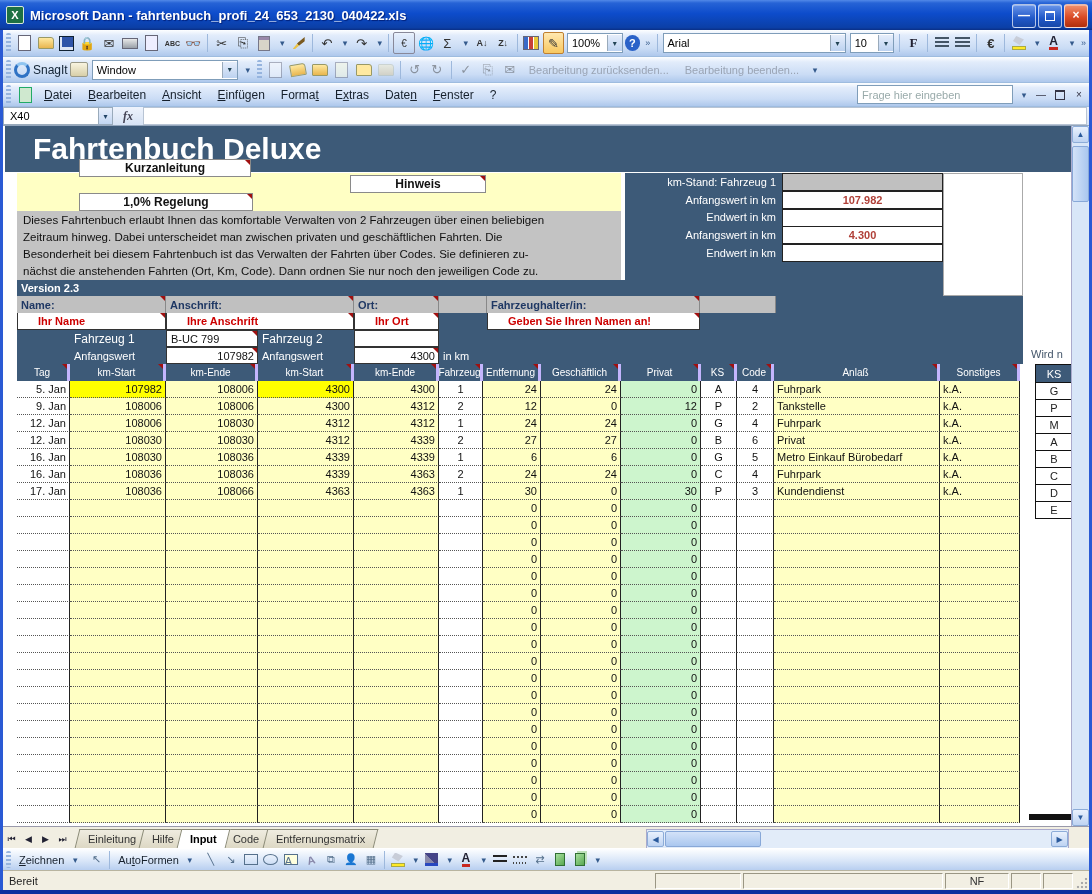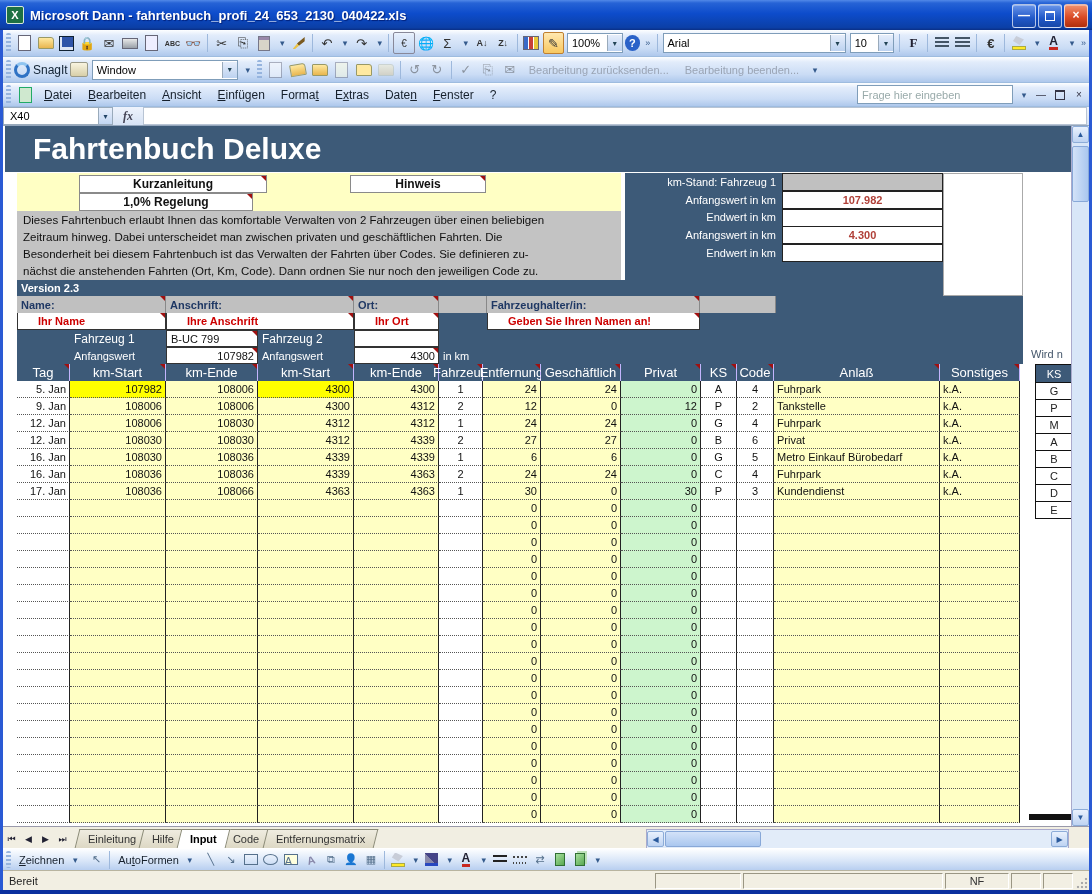--- a/index.html
+++ b/index.html
@@ -84,21 +84,21 @@
   .formrow{left:14px;height:17px;display:flex;}
   .fcell{box-sizing:border-box;position:relative;font-size:11px;display:flex;align-items:center;}
   .fgray{background:#c0c0c0;color:#1f3864;font-weight:bold;padding-left:4px;border-right:1px solid #888;}
   .fwhite{background:#fff;color:#cc0000;font-weight:bold;padding-left:20px;border:1px solid #333;border-top:none;}
   .fdark{background:#3d5a78;}
   .fdark-label{background:#3d5a78;color:#fff;padding-left:4px;}
   .fplain{background:#fff;border:1px solid #333;color:#111;}
 
   
   .thead{left:14px;top:238px;height:17px;display:grid;grid-template-columns:53px 96px 92px 96px 85px 44px 58px 80px 80px 36px 37px 166px 80px;}
-  .th{background:#3d5a78;color:#fff;font-size:13px;display:flex;align-items:center;justify-content:center;position:relative;border-right:1px solid #c4b5fd;}
+  .th{background:#3d5a78;color:#fff;font-size:10px;display:flex;align-items:center;justify-content:center;position:relative;border-right:3px solid #c4b5fd;}
   .tbody{left:14px;top:255px;}
   .trow{display:grid;grid-template-columns:53px 96px 92px 96px 85px 44px 58px 80px 80px 36px 37px 166px 80px;height:17px;}
   .td{box-sizing:border-box;font-size:11px;color:#111;display:flex;align-items:center;border-right:1px solid #222;border-bottom:1px dotted #555;overflow:hidden;}
   .td.al-r{justify-content:flex-end;padding-right:3px;}
   .td.al-c{justify-content:center;}
   .td.al-l{justify-content:flex-start;padding-left:3px;}
   .bg-w{background:#fff;} .bg-y{background:#ffffc4;} .bg-g{background:#cdf5cd;} .bg-hl{background:#ffff00;}
   .kslegend-note{left:1028px;top:222px;font-size:11px;color:#44566a;}
   .ksl{left:1032px;top:238px;width:38px;}
   .ksl .h{height:17px;background:#3d5a78;color:#fff;font-size:11px;display:flex;align-items:center;justify-content:center;border:1px solid #111;}
@@ -317,21 +317,21 @@
     <span class="fx">fx</span>
     <span class="finput"></span>
   </div>
 
   <div class="sheet">
     <div class="abs band-title">
         <span>Fahrtenbuch Deluxe</span>
       </div>
 
     <div class="abs yellowband"></div>
-    <div class="abs combox" style="left:76px;top:49px;width:188px;height:18px">
+    <div class="abs combox" style="left:76px;top:33px;width:172px;height:18px">
         <span>Kurzanleitung</span>
         <span class="tri"></span>
       </div>
     <div class="abs combox" style="left:76px;top:67px;width:174px;height:18px">
         <span>1,0% Regelung</span>
         <span class="tri"></span>
       </div>
     <div class="abs combox" style="left:347px;top:49px;width:136px;height:18px">
         <span>Hinweis</span>
         <span class="tri"></span>

